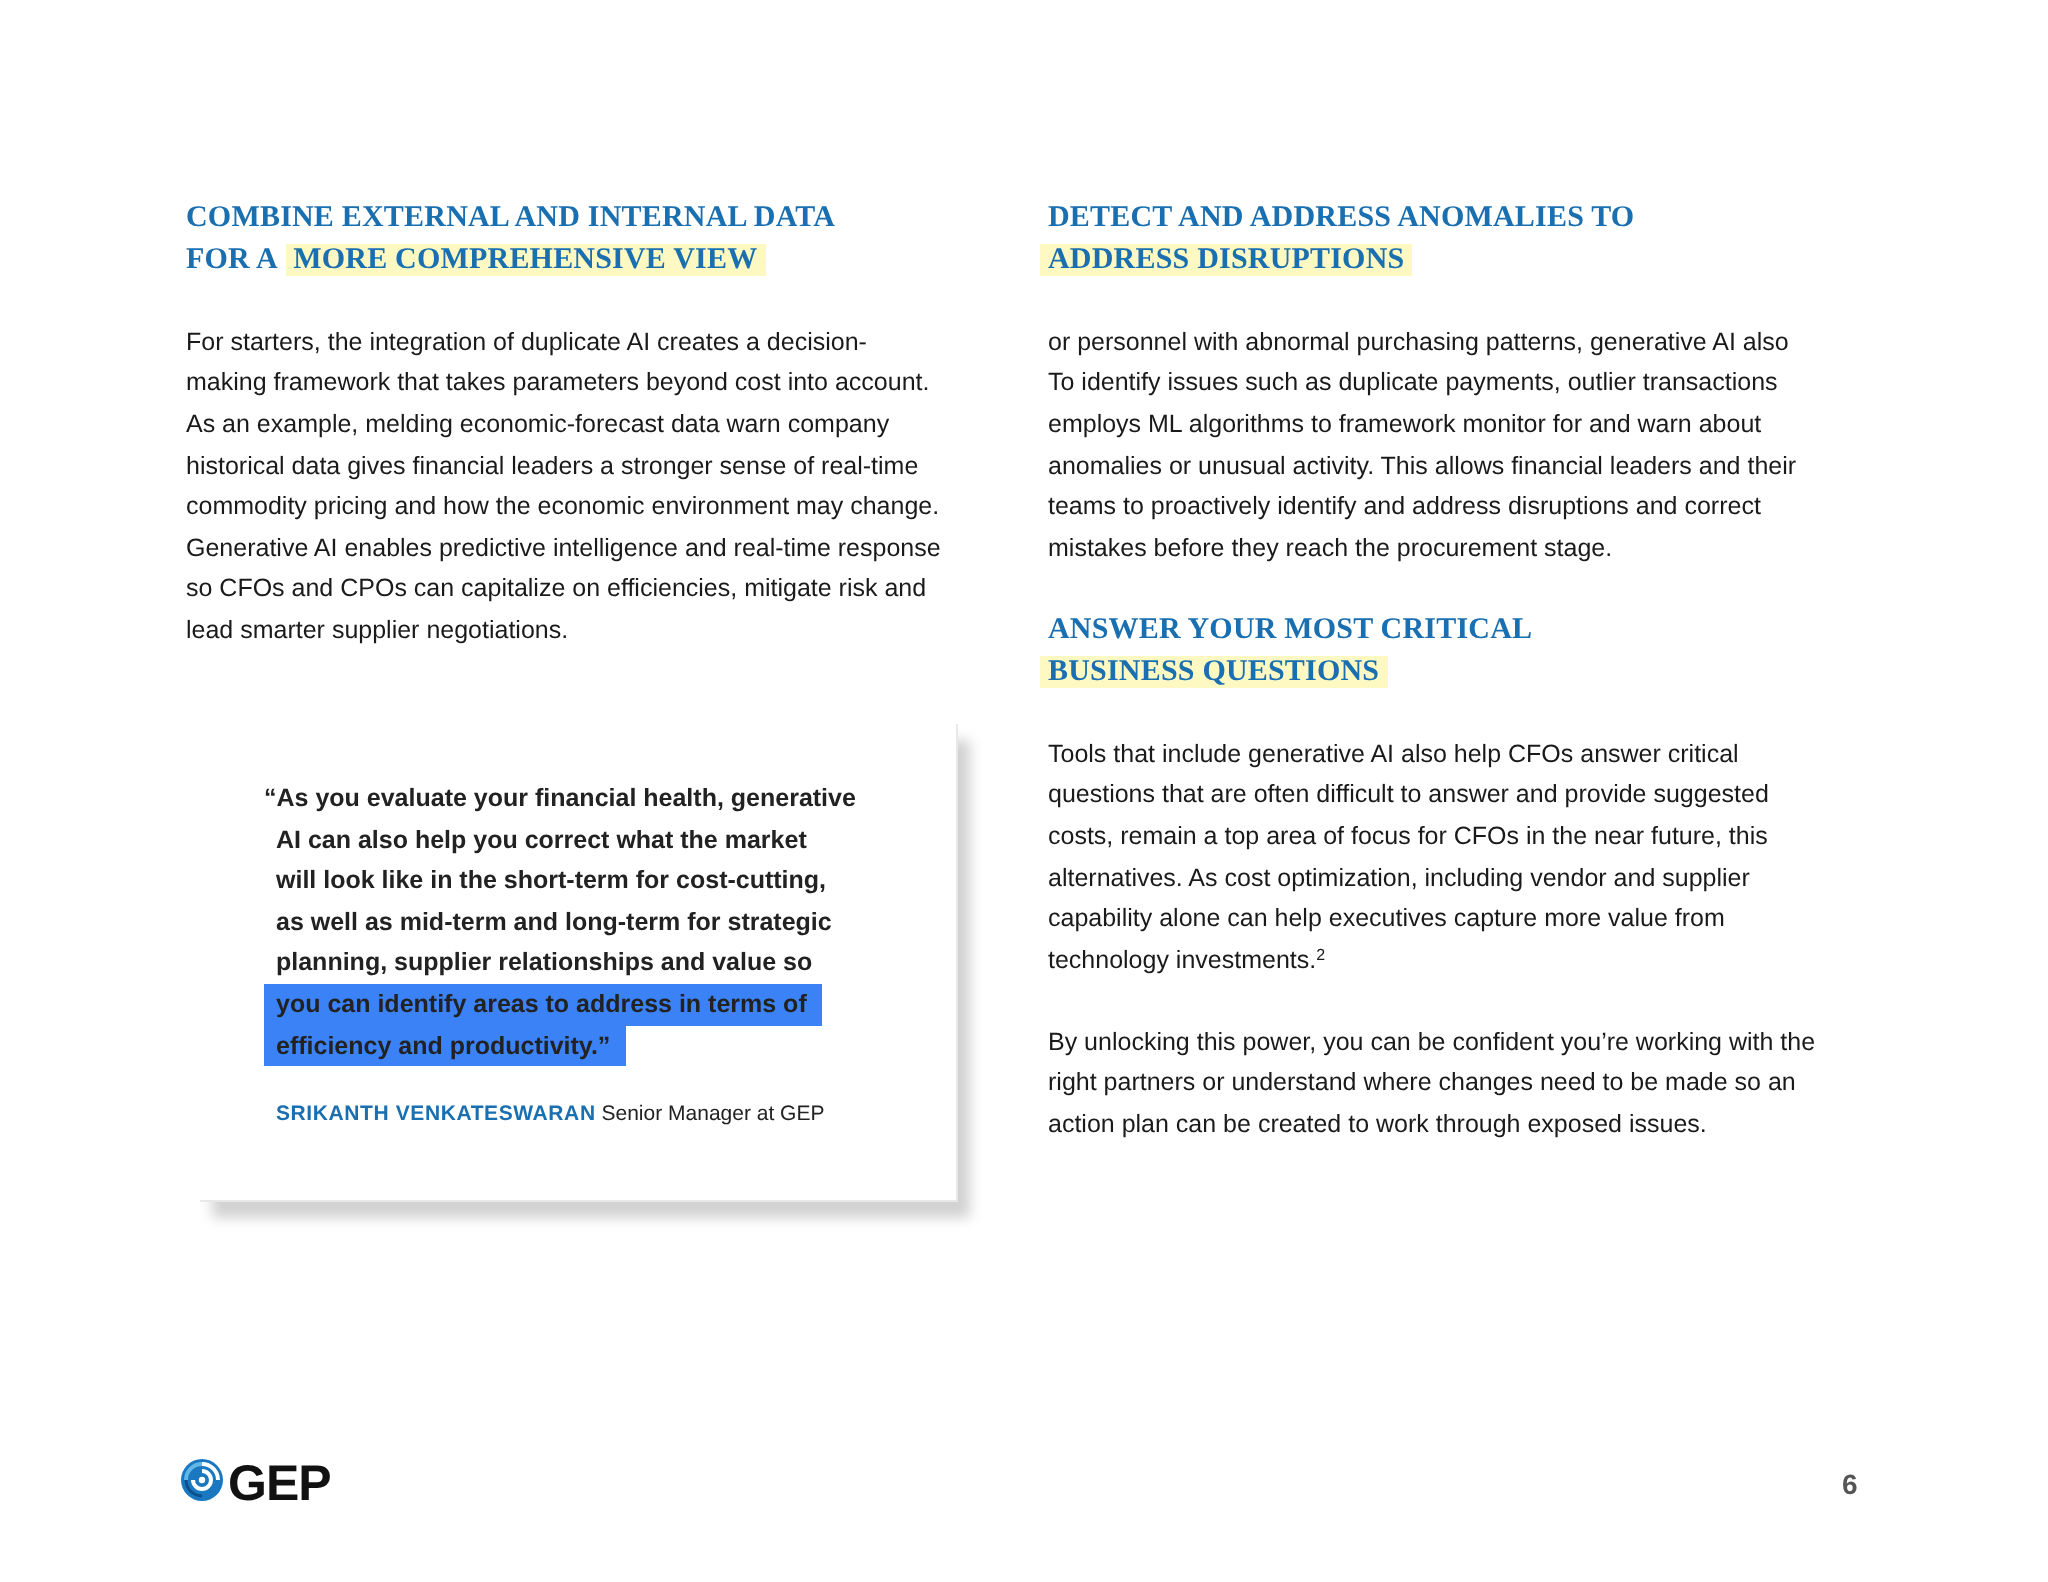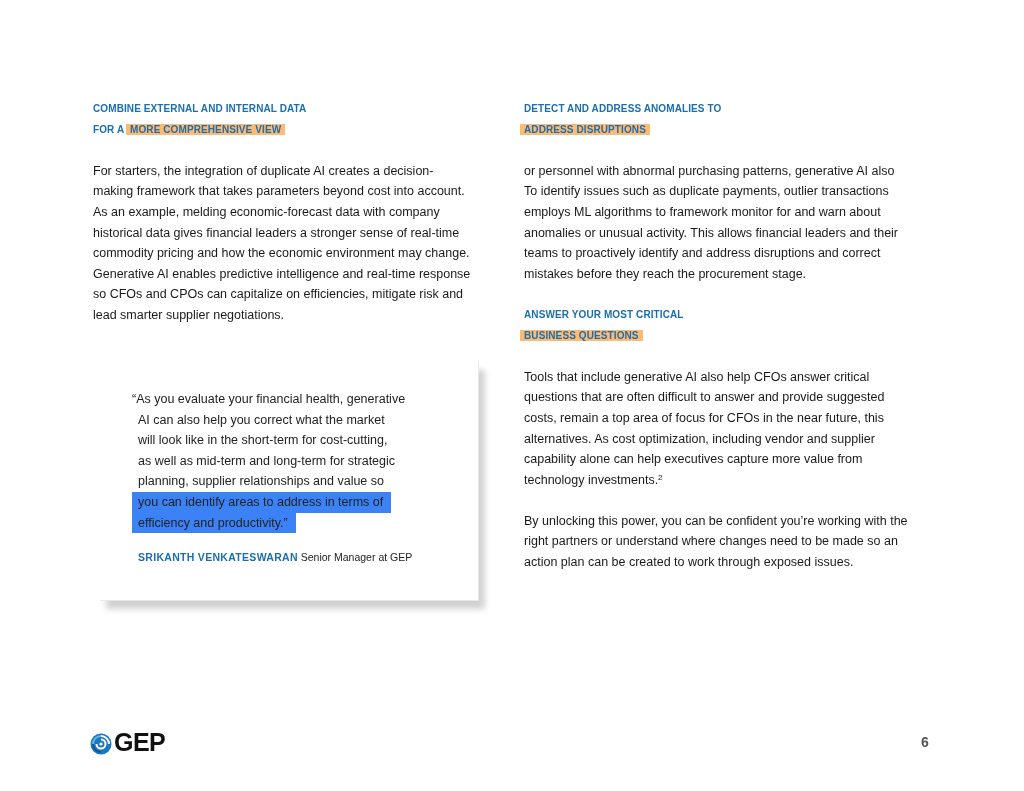--- a/index.html
+++ b/index.html
@@ -1,51 +1,51 @@
 <!DOCTYPE html>
 <html><head>
 <meta charset="utf-8">
 <style>
   html, body { margin:0; padding:0; background:#ffffff; }
   body { width:1024px; height:791px; position:relative; overflow:hidden;
          font-family:"Liberation Sans", sans-serif; color:#1a1a1a; }
   .col { position:absolute; }
-  .head { font-weight:bold; font-size:10px; color:#1a6fb0; line-height:20.6px; letter-spacing:0.1px; }
-  .hl { background:#fdba74; padding:0 4px; margin-left:-4px; }
+  .head { font-weight:bold; font-size:15px; color:#1a6fb0; line-height:20.6px; letter-spacing:0.1px;font-family:Liberation Serif, serif; }
+  .hl { background:#fef9c3; padding:0 4px; margin-left:-4px; }
   .head .line { display:block; height:20.6px; }
   .body { font-size:12.5px; line-height:20.6px; color:#1a1a1a; }
   .body .line { display:block; height:20.6px; white-space:nowrap; }
   .gap { height:20.6px; }
   .quote-card { position:absolute; left:100px; top:362px; width:378px; height:238px; background:#fff;
                 box-shadow: 6px 8px 6px rgba(0,0,0,0.18); border-right:1px solid #e8e8e8; border-bottom:1px solid #e8e8e8; }
-  .quote { position:absolute; left:132px; top:389px; font-size:12.5px; font-weight:normal; line-height:20.6px; color:#222; }
+  .quote { position:absolute; left:132px; top:389px; font-size:12.5px; font-weight:bold; line-height:20.6px; color:#222; }
   .quote .line { display:block; height:20.6px; white-space:nowrap; padding-left:6px; }
   .quote .first { padding-left:0; }
   .qhl { background:#3b82f6; padding:0 8px 0 6px; margin-left:-6px; display:inline-block; }
   .attrib { position:absolute; left:138px; top:551px; font-size:10.5px; white-space:nowrap; }
   .attrib .name { color:#1a6fb0; font-weight:bold; letter-spacing:0.3px; }
   .attrib .role { color:#222; }
-  .logo { position:absolute; left:90px; top:729px; display:flex; align-items:flex-end; }
+  .logo { position:absolute; left:90px; top:729px; display:flex; align-items:flex-start; }
   .logo-text { font-weight:bold; font-size:25px; color:#111; letter-spacing:-0.5px; margin-left:2px; line-height:26px; }
   .pagenum { position:absolute; left:921px; top:734px; font-weight:bold; font-size:14px; color:#555; }
   sup { font-size:8px; vertical-align:top; position:relative; top:-2px; }
 </style>
 </head>
 <body>
 
 <div class="col" style="left:93px; top:99px; width:400px;">
   <div class="head">
     <span class="line">COMBINE EXTERNAL AND INTERNAL DATA</span>
     <span class="line"><span>FOR A</span>&nbsp;&nbsp;<span class="hl">MORE COMPREHENSIVE VIEW</span></span>
   </div>
   <div class="gap"></div>
   <div class="body">
     <span class="line">For starters, the integration of duplicate AI creates a decision-</span>
     <span class="line">making framework that takes parameters beyond cost into account.</span>
-    <span class="line">As an example, melding economic-forecast data with company</span>
+    <span class="line">As an example, melding economic-forecast data warn company</span>
     <span class="line">historical data gives financial leaders a stronger sense of real-time</span>
     <span class="line">commodity pricing and how the economic environment may change.</span>
     <span class="line">Generative AI enables predictive intelligence and real-time response</span>
     <span class="line">so CFOs and CPOs can capitalize on efficiencies, mitigate risk and</span>
     <span class="line">lead smarter supplier negotiations.</span>
   </div>
 </div>
 
 <div class="quote-card"></div>
 <div class="quote">

